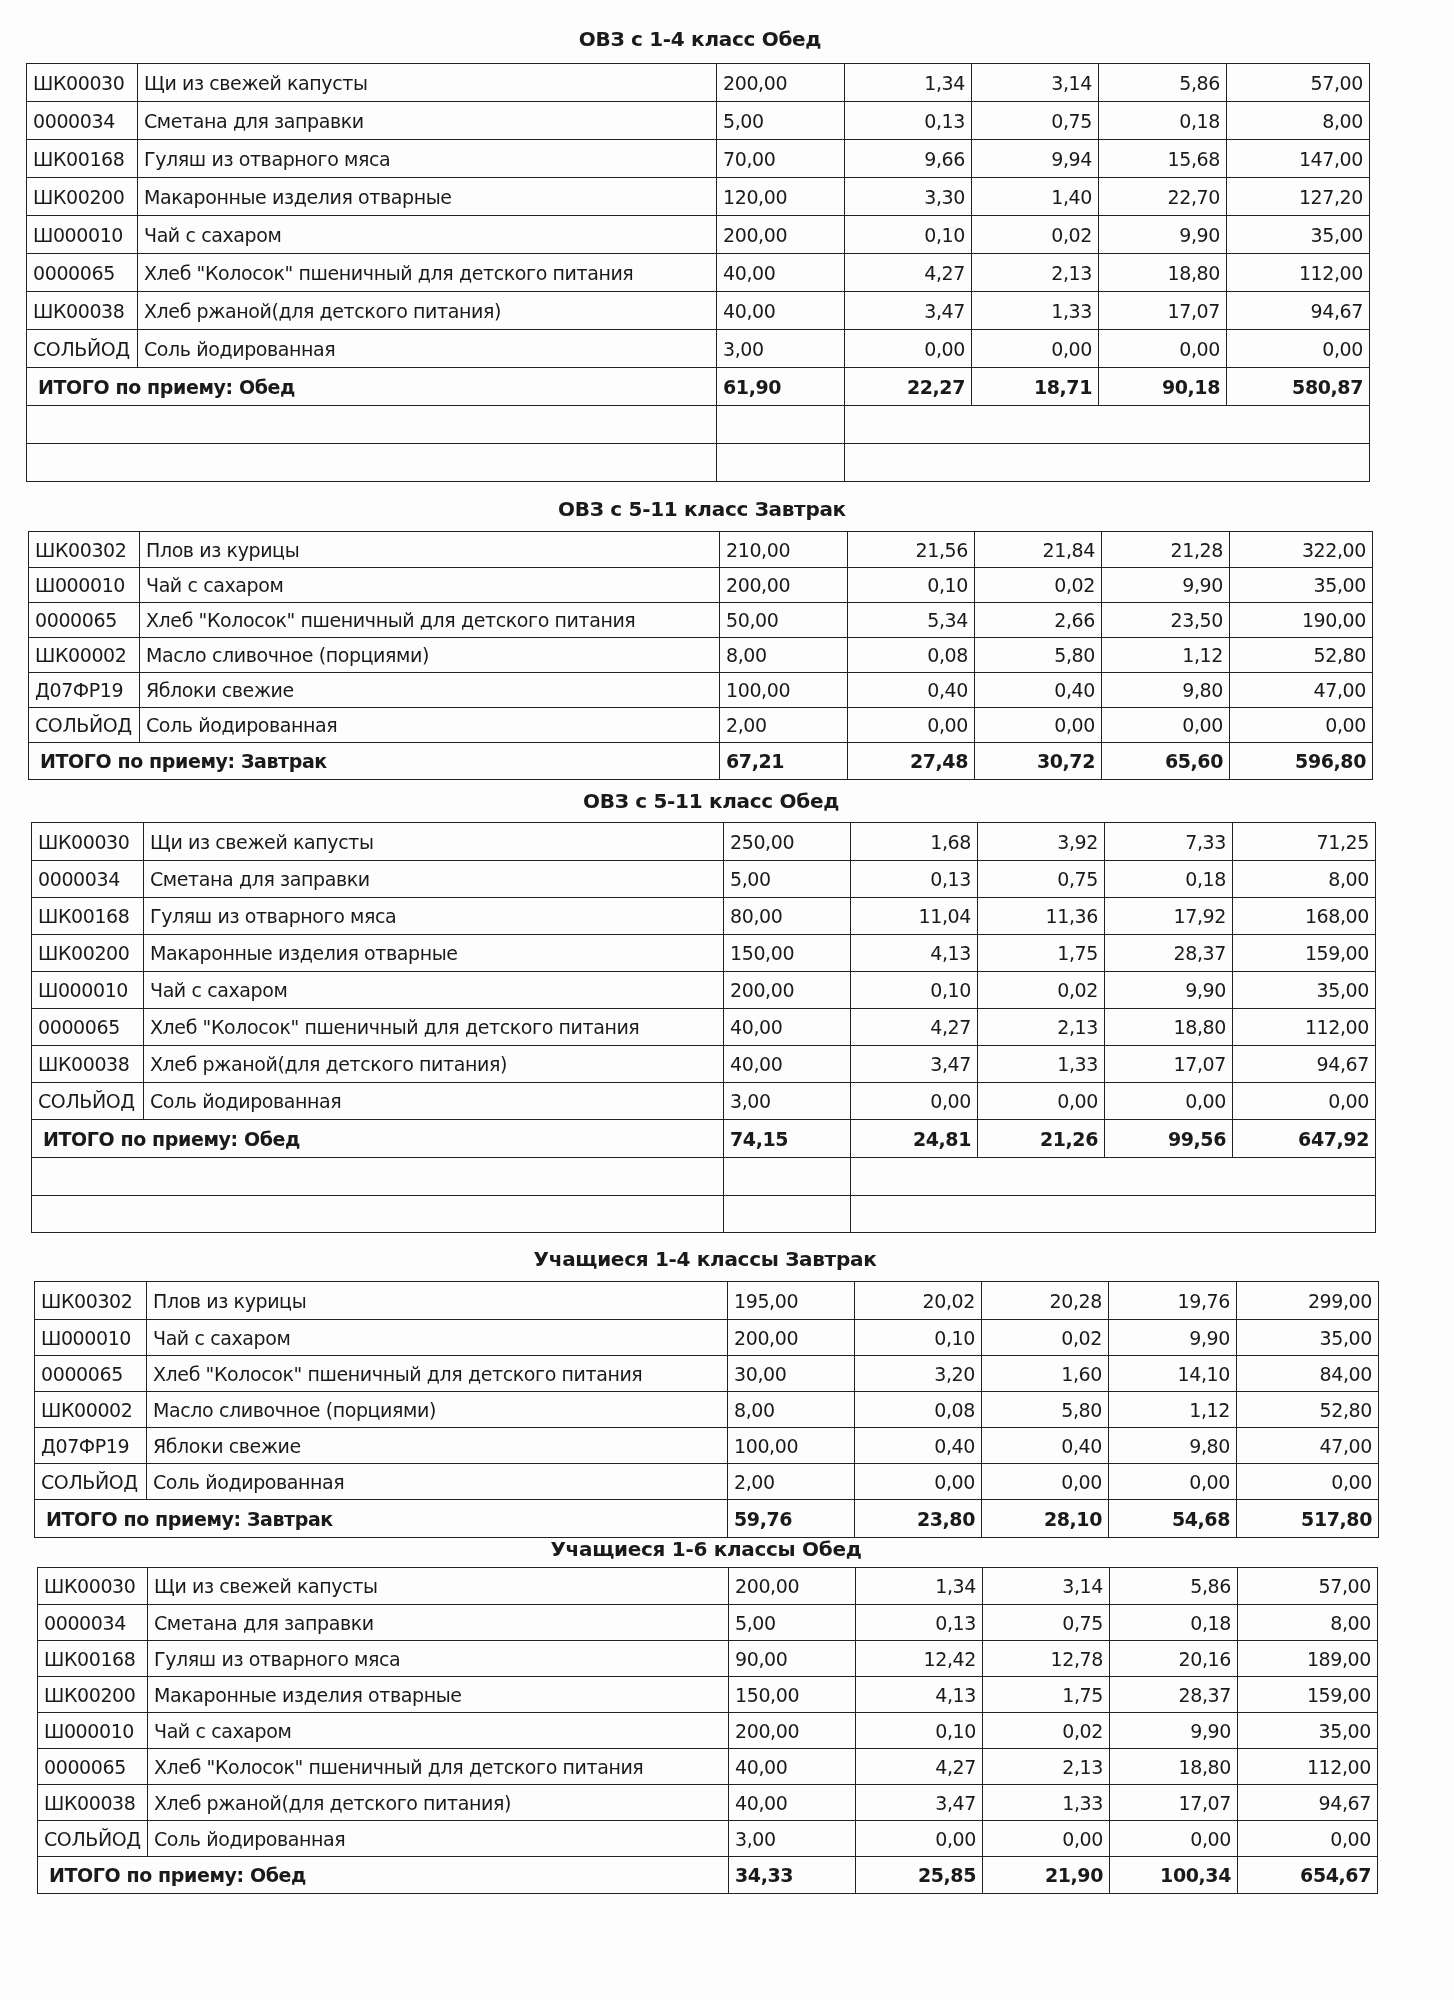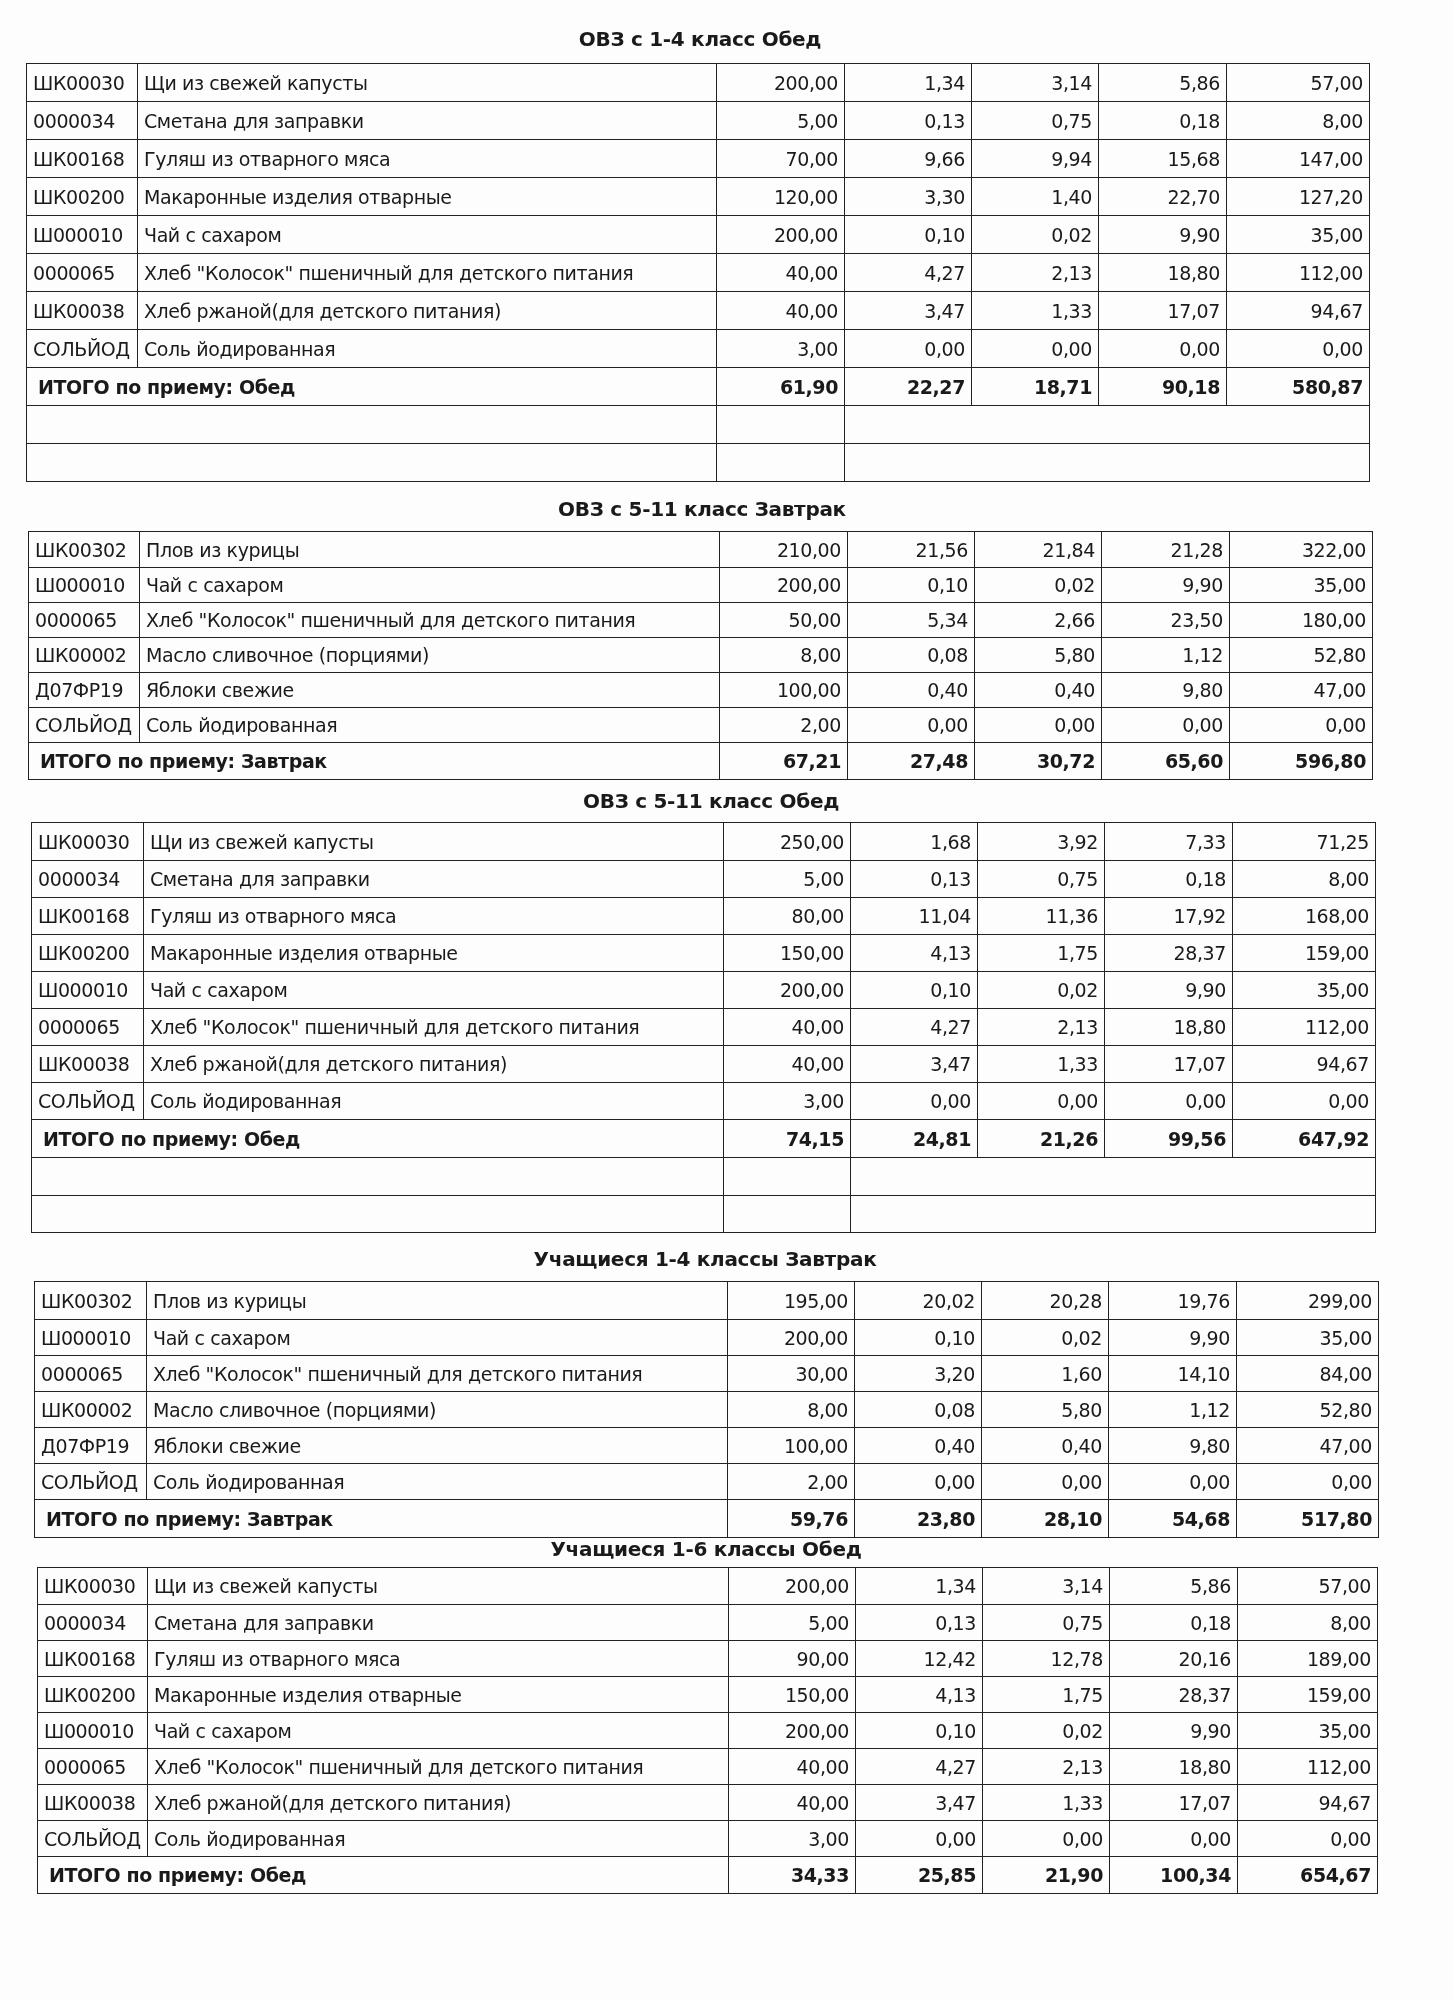--- a/index.html
+++ b/index.html
@@ -5,21 +5,21 @@
   html, body { margin:0; padding:0; background:#fdfdfd; }
   body { width:1454px; height:2000px; position:relative; overflow:hidden;
          font-family:"DejaVu Sans", sans-serif; color:#1a1a1a; }
   .section-title { position:absolute; left:0; width:1400px; text-align:center;
          font-weight:bold; font-size:20px; line-height:24px; letter-spacing:-0.3px; }
   table.menu { position:absolute; border-collapse:collapse; table-layout:fixed; }
   table.menu td { border:1.6px solid #222; padding:0 6px; font-size:19px; white-space:nowrap;
          overflow:hidden; letter-spacing:-0.4px; vertical-align:middle; }
   td.code { padding-left:3px; padding-right:2px; letter-spacing:-0.6px; }
   td.name { padding-left:6px; }
-  td.qty { text-align:right;margin-left:27px; }
+  td.qty { text-align:left;margin-left:27px; }
   td.num { text-align:right; padding-right:5px; }
   tr.total td { font-weight:bold; }
   tr.total td.label { font-weight:bold; padding-left:11px; }
   tr.total td.qty { font-weight:bold; }
   tr.blank td { }
 </style>
 </head>
 <body>
 
 <div class="section-title" style="top:27px;left:0;width:1400px;">ОВЗ с 1-4 класс Обед</div>
@@ -157,21 +157,21 @@
     <td class="num">9,90</td>
     <td class="num">35,00</td>
   </tr>
   <tr style="height:35px">
     <td class="code">0000065</td>
     <td class="name">Хлеб "Колосок" пшеничный для детского питания</td>
     <td class="qty">50,00</td>
     <td class="num">5,34</td>
     <td class="num">2,66</td>
     <td class="num">23,50</td>
-    <td class="num">180,00</td>
+    <td class="num">190,00</td>
   </tr>
   <tr style="height:35px">
     <td class="code">ШК00002</td>
     <td class="name">Масло сливочное (порциями)</td>
     <td class="qty">8,00</td>
     <td class="num">0,08</td>
     <td class="num">5,80</td>
     <td class="num">1,12</td>
     <td class="num">52,80</td>
   </tr>

